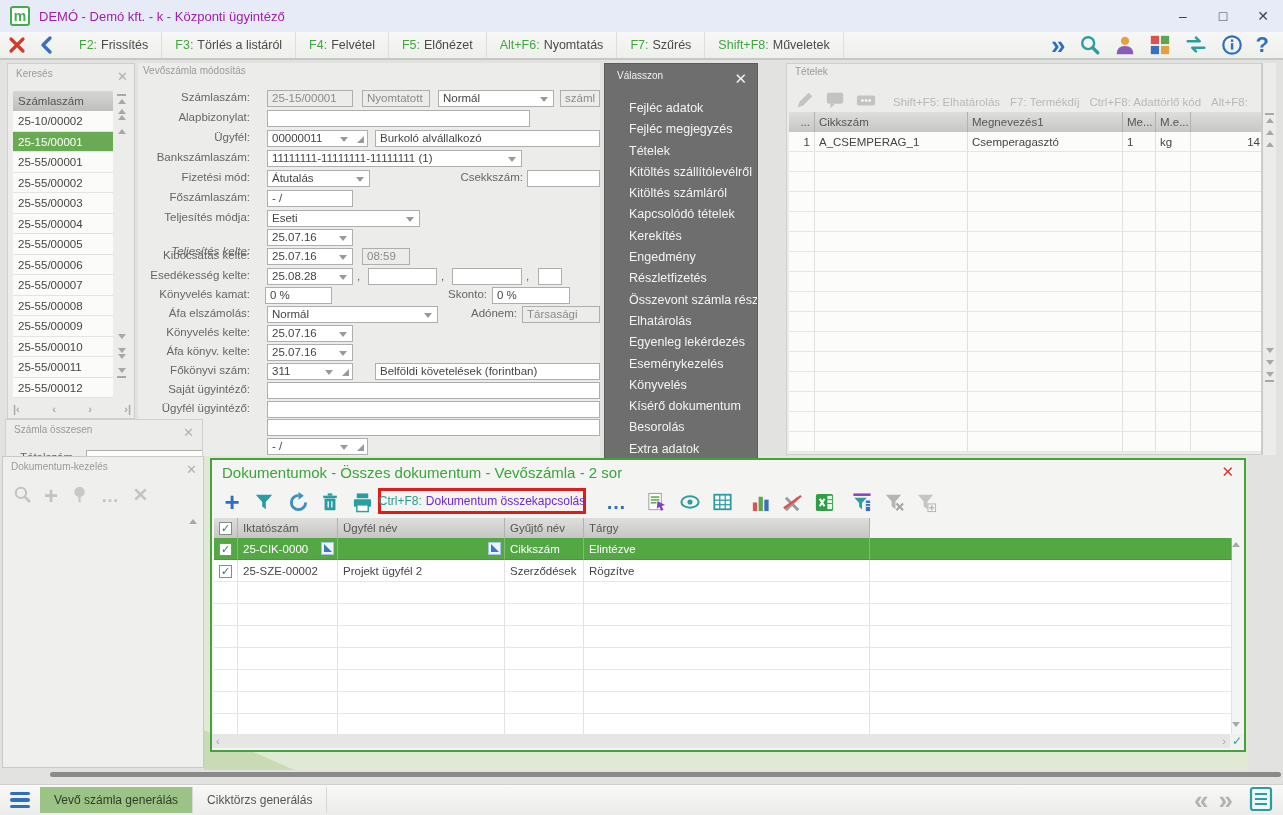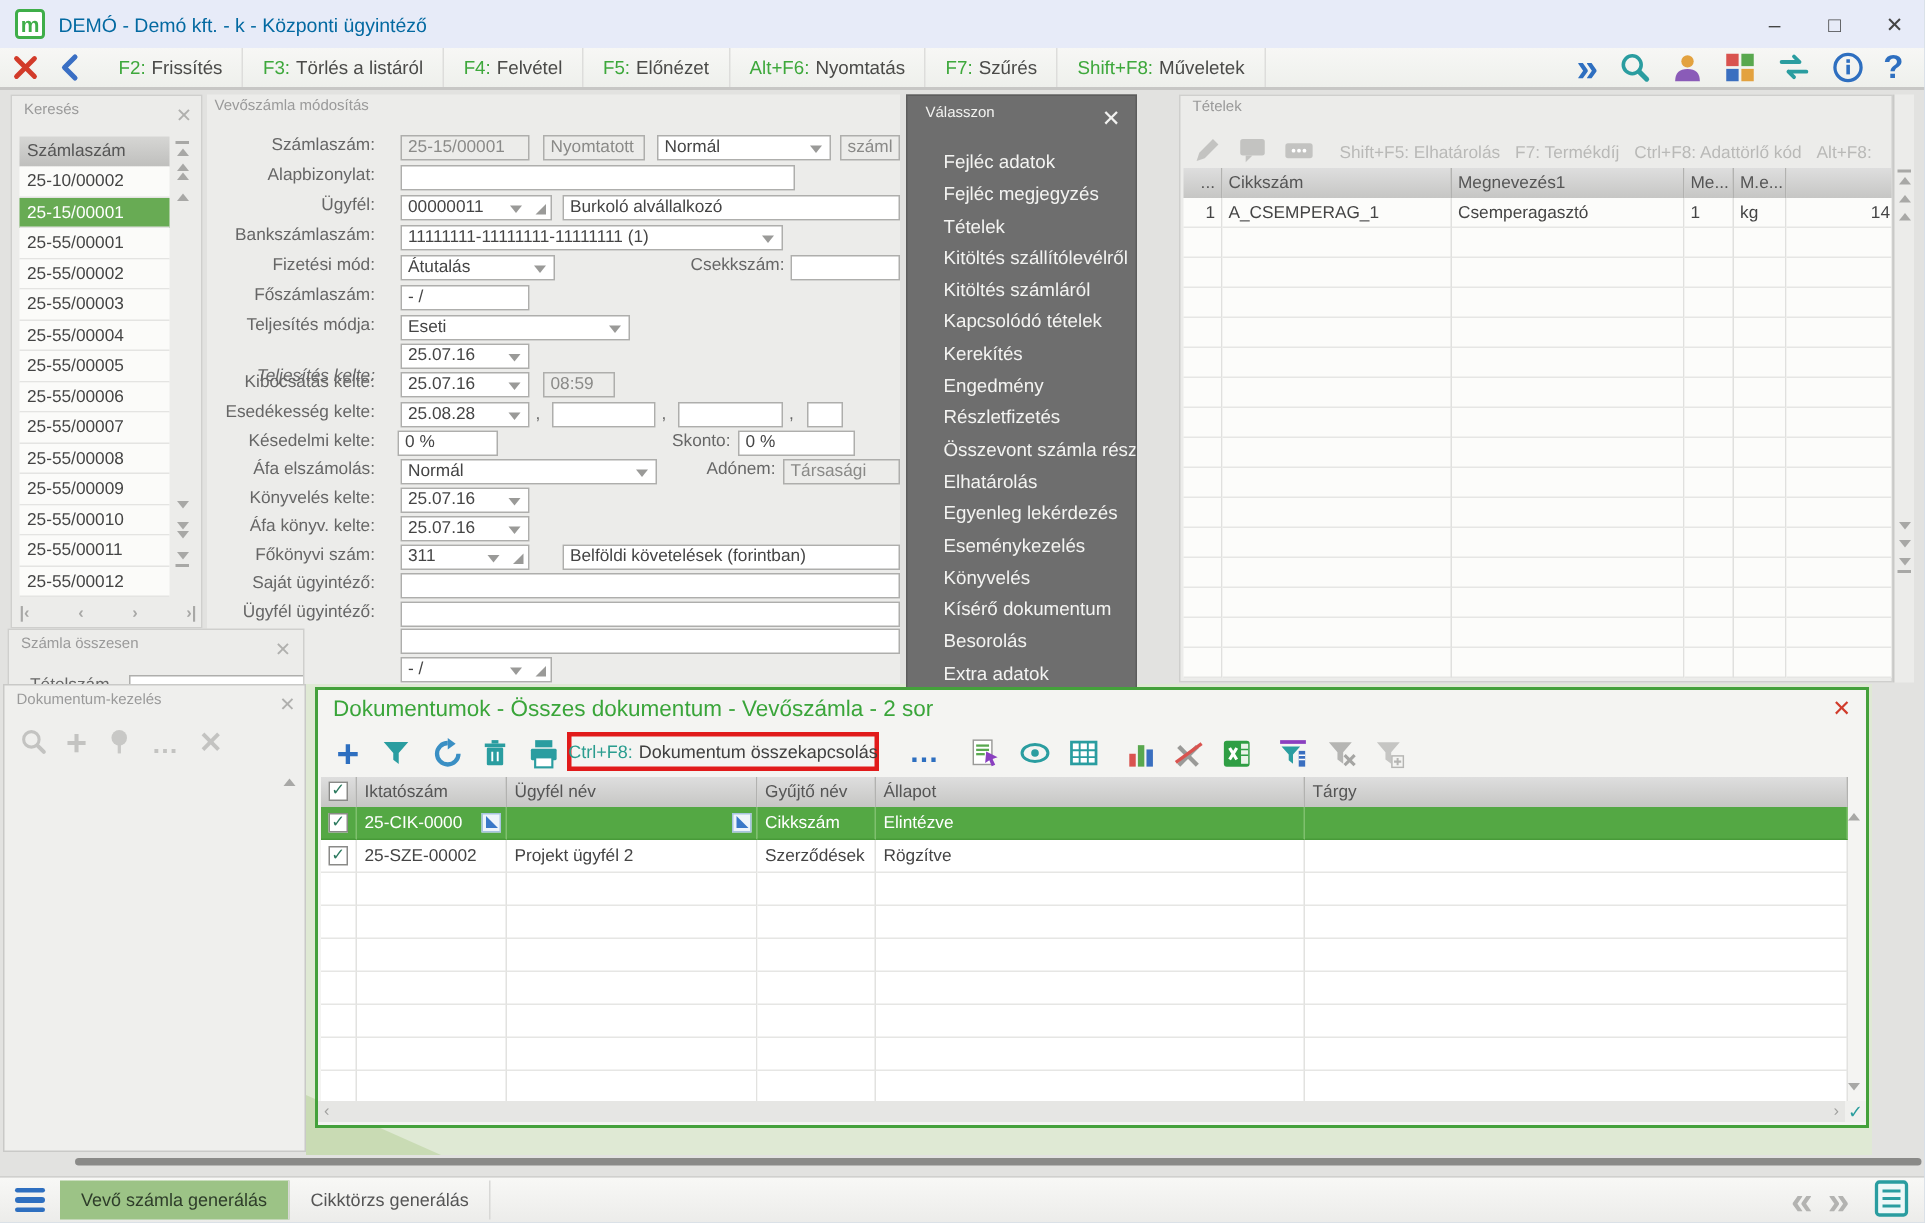--- a/index.html
+++ b/index.html
@@ -5,21 +5,21 @@
   * { margin:0; padding:0; box-sizing:border-box; }
   html,body { font-family:"Liberation Sans","DejaVu Sans",sans-serif; }
   #app { position:relative; width:1283px; height:815px; background:#e2e2e0; overflow:hidden;
          outline:1px solid #9ab6d8; font-size:12px; color:#444; }
 
   
   #titlebar { position:absolute; left:0; top:0; width:1283px; height:32px; background:#e7ebf8;
               display:flex; align-items:center; }
   #applogo { width:20px; height:20px; margin-left:10px; border:2px solid #3fae49; background:#fff;
              color:#3fae49; font-weight:bold; font-size:14px; text-align:center; line-height:16px; border-radius:3px; }
-  #apptitle { margin-left:9px; font-size:13px; color:#0369a1;text-align:center; }
+  #apptitle { margin-left:9px; font-size:13px; color:#a21caf;text-align:center; }
   .wctrl { width:40px; height:30px; display:flex; align-items:center; justify-content:center;
            color:#444; font-size:14px; }
   #win-controls { margin-left:auto; display:flex; }
 
   
   #toolbar { position:absolute; left:0; top:32px; width:1283px; height:28px;
              background:linear-gradient(#f7f7f5,#eef0ec); border-bottom:2px solid #c7c7c5;
              display:flex; align-items:center; }
   .tb-icon { display:flex; align-items:center; justify-content:center; height:26px; }
   #fn-buttons { display:flex; height:26px; margin-left:6px; }
@@ -80,21 +80,21 @@
   #dok-wedge { position:absolute; left:0px; top:274px; width:90px; height:40px; background:#c9dbb4;
                clip-path:polygon(0 0,100% 100%,0 100%); }
   #dokpanel { position:absolute; left:210px; top:458px; width:1036px; height:294px; background:#f4f4f2;
               border:2px solid #44a13b; z-index:6;padding-left:40px; }
   #dok-title { position:absolute; left:10px; top:4px; color:#3aa53a; font-size:15px; }
   #dok-close { position:absolute; right:10px; top:3px; color:#d03b2b; font-size:15px; font-weight:bold; }
   .dk-ic { position:absolute; top:30px; width:24px; height:24px; display:flex; align-items:center; justify-content:center; }
   #link-btn { position:absolute; left:166px; top:28px; width:208px; height:26px; border:3px solid #e11b1b;
               display:flex; align-items:center; justify-content:center; background:#f4f4f2; font-size:12px; white-space:nowrap; }
   #link-btn .k { color:#2a9d8f; margin-right:4px; }
-  #link-btn .l { color:#404040; }
+  #link-btn .l { color:#6d28d9; }
   .d-grid { display:grid; grid-template-columns:24px 100px 167px 79px 286px 1fr; }
   .d-hcell { height:20px; line-height:20px; background:linear-gradient(#dedede,#c6c6c4);
              border-right:1px solid #b2b2b0; padding:0 5px; color:#555; font-size:11.5px; overflow:hidden; }
   .d-cell { height:22px; line-height:22px; background:#fff; border-right:1px solid #e2e2e0;
             border-bottom:1px solid #e6e6e4; padding:0 5px; font-size:11.5px; color:#444;
             overflow:hidden; white-space:nowrap; position:relative; }
   .d-row.sel .d-cell { background:#54a844; color:#fff; border-right-color:#7fc06e; border-bottom-color:#489a39; }
   .cbx { display:inline-block; width:13px; height:13px; background:#fff; border:1px solid #8a8a88;
          color:#2c7a5f; font-size:11px; line-height:11px; font-weight:bold; text-align:center; vertical-align:middle; }
   .badge { position:absolute; top:4px; width:13px; height:13px; background:#eef4fa; border:1px solid #a8c4e0; }
@@ -270,21 +270,21 @@
       <div class="flabel" style="left: 140px; top: 91px;">Számlaszám:</div>
       <div class="flabel" style="left: 140px; top: 111px;">Alapbizonylat:</div>
       <div class="flabel" style="left: 140px; top: 131px;">Ügyfél:</div>
       <div class="flabel" style="left: 140px; top: 151px;">Bankszámlaszám:</div>
       <div class="flabel" style="left: 140px; top: 171px;">Fizetési mód:</div>
       <div class="flabel" style="left: 140px; top: 191px;">Főszámlaszám:</div>
       <div class="flabel" style="left: 140px; top: 211px;">Teljesítés módja:</div>
       <div class="flabel" style="left: 140px; top: 245px; font-style: italic;">Teljesítés kelte:</div>
       <div class="flabel" style="left: 140px; top: 249px;">Kibocsátás kelte:</div>
       <div class="flabel" style="left: 140px; top: 269px;">Esedékesség kelte:</div>
-      <div class="flabel" style="left: 140px; top: 288px;">Késedelmi kelte:</div>
+      <div class="flabel" style="left: 140px; top: 288px;">Könyvelés kamat:</div>
       <div class="flabel" style="left: 140px; top: 307px;">Áfa elszámolás:</div>
       <div class="flabel" style="left: 140px; top: 326px;">Könyvelés kelte:</div>
       <div class="flabel" style="left: 140px; top: 345px;">Áfa könyv. kelte:</div>
       <div class="flabel" style="left: 140px; top: 364px;">Főkönyvi szám:</div>
       <div class="flabel" style="left: 140px; top: 383px;">Saját ügyintéző:</div>
       <div class="flabel" style="left: 140px; top: 402px;">Ügyfél ügyintéző:</div>
       <div class="fld ro" style="left: 267px; top: 90px; width: 86px;">25-15/00001</div>
       <div class="fld ro" style="left: 362px; top: 90px; width: 68px;">Nyomtatott</div>
       <div class="fld" style="left: 438px; top: 90px; width: 116px;">Normál<span class="dd"></span></div>
       <div class="fld ro" style="left: 560px; top: 90px; width: 40px;">száml</div>
@@ -642,21 +642,20 @@
           <rect x="12.5" y="12.5" width="8" height="8" fill="#f4f4f2" stroke="#b5b5b3"></rect>
           <path d="M16.5 14 V19 M14 16.5 H19" stroke="#b5b5b3" stroke-width="1.4"></path>
         </svg>
       </span>
 
     <div id="d-head" class="d-grid" style="position:absolute;left:2px;top:58px;width:1018px;">
         <div class="d-hcell"><span class="cbx">✓</span></div>
         <div class="d-hcell">Iktatószám</div>
         <div class="d-hcell">Ügyfél név</div>
         <div class="d-hcell">Gyűjtő név</div>
-        <div class="d-hcell">Állapot</div>
         <div class="d-hcell">Tárgy</div>
       </div>
     <div id="d-body" style="position:absolute;left:2px;top:78px;width:1018px;">
         <div class="d-grid d-row sel">
           <div class="d-cell"><span class="cbx">✓</span></div>
           <div class="d-cell">25-CIK-0000<span class="badge" style="right: 3px;">
               <i></i>
             </span></div>
           <div class="d-cell">
             <span class="badge" style="right: 3px;">

